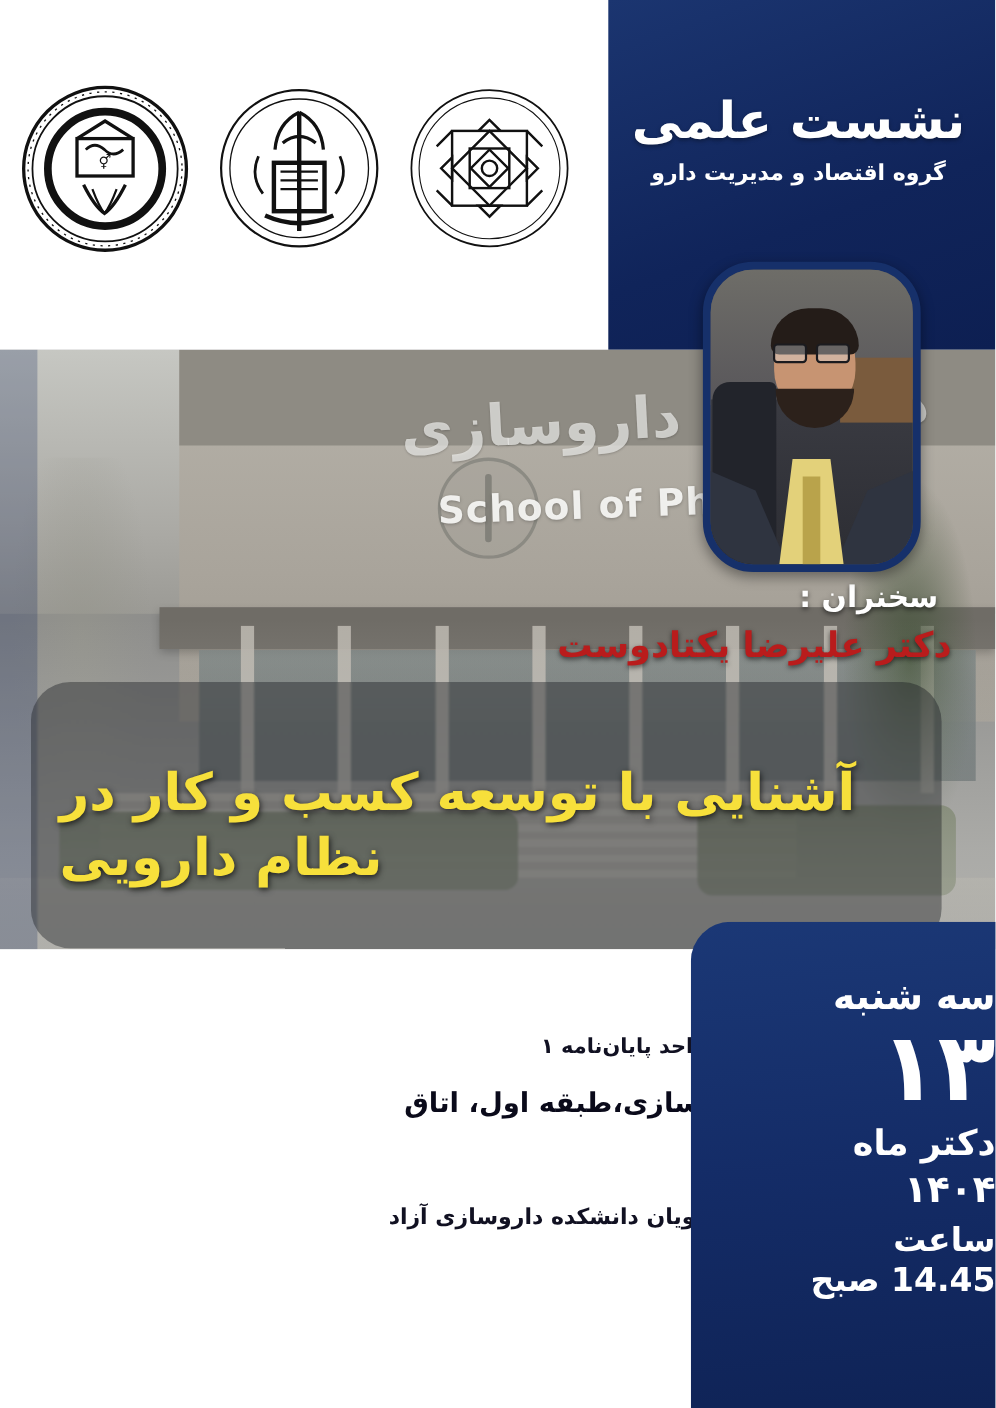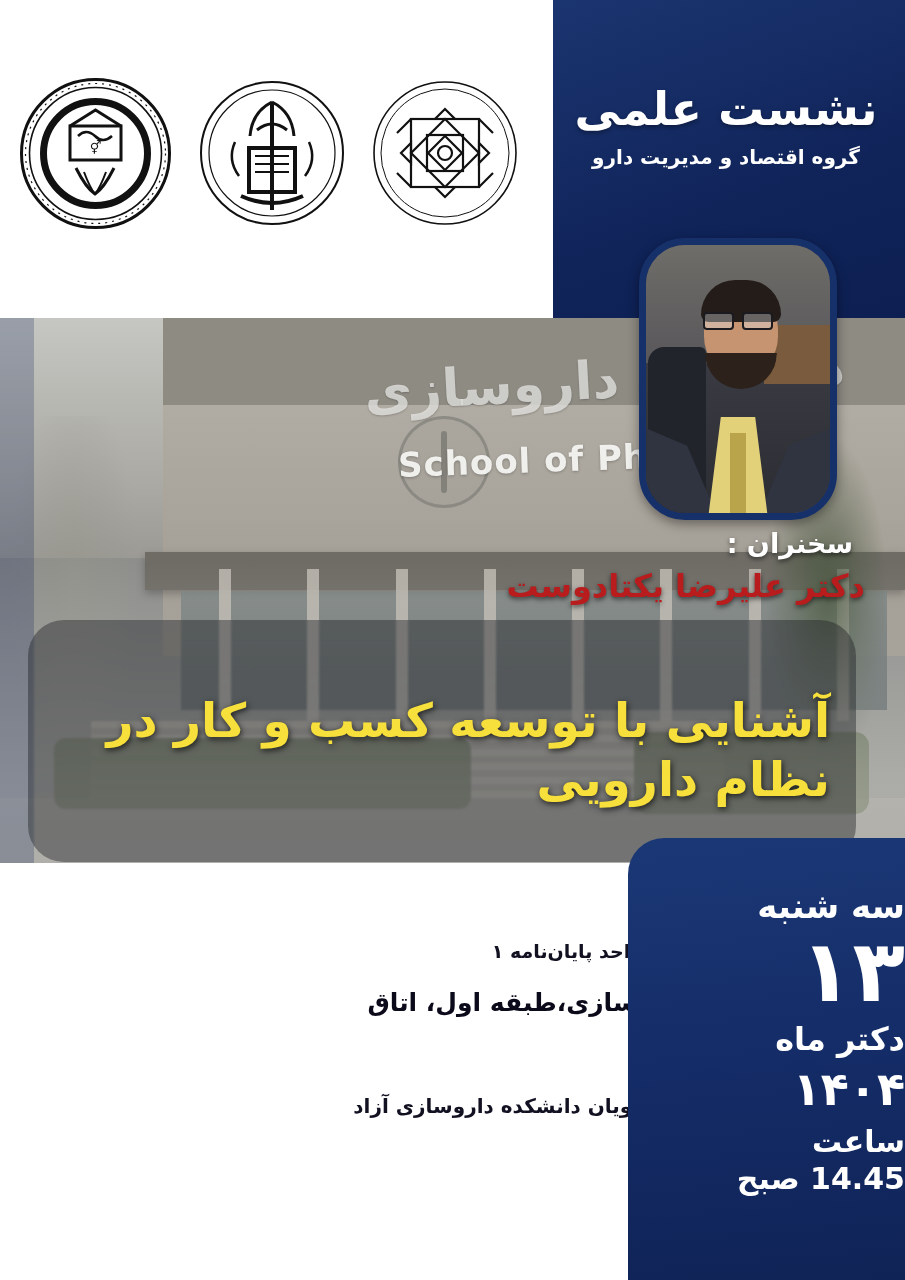--- a/index.html
+++ b/index.html
@@ -299,21 +299,21 @@
     height: 242px;
     border-radius: 36px 36px 36px 36px;
     background: rgba(22,24,30,0.40);
     backdrop-filter: blur(1px);
     z-index: 4;
   }
   .title-text {
     position: absolute;
     left: 0; right: 0;
     top: 72px;
-    text-align: right;
+    text-align: left;
     font-size: 47px;
     font-weight: bold;
     color: #f7e03b;
     text-shadow: 1px 2px 6px rgba(0,0,0,0.75);
     line-height: 1.25;
     padding: 0 26px;
   }
 
   
   .bottom-area {
@@ -349,21 +349,21 @@
     font-weight: bold;
     line-height: 1.0;
   }
   .date-month {
     margin-top: 6px;
     font-size: 32px;
     font-weight: bold;
   }
   .date-year {
     margin-top: 4px;
-    font-size: 46px;
+    font-size: 34px;
     font-weight: bold;
   }
   .date-hour-label {
     margin-top: 8px;
     font-size: 30px;
     font-weight: bold;
   }
   .date-hour-value {
     margin-top: 2px;
     font-size: 30px;

